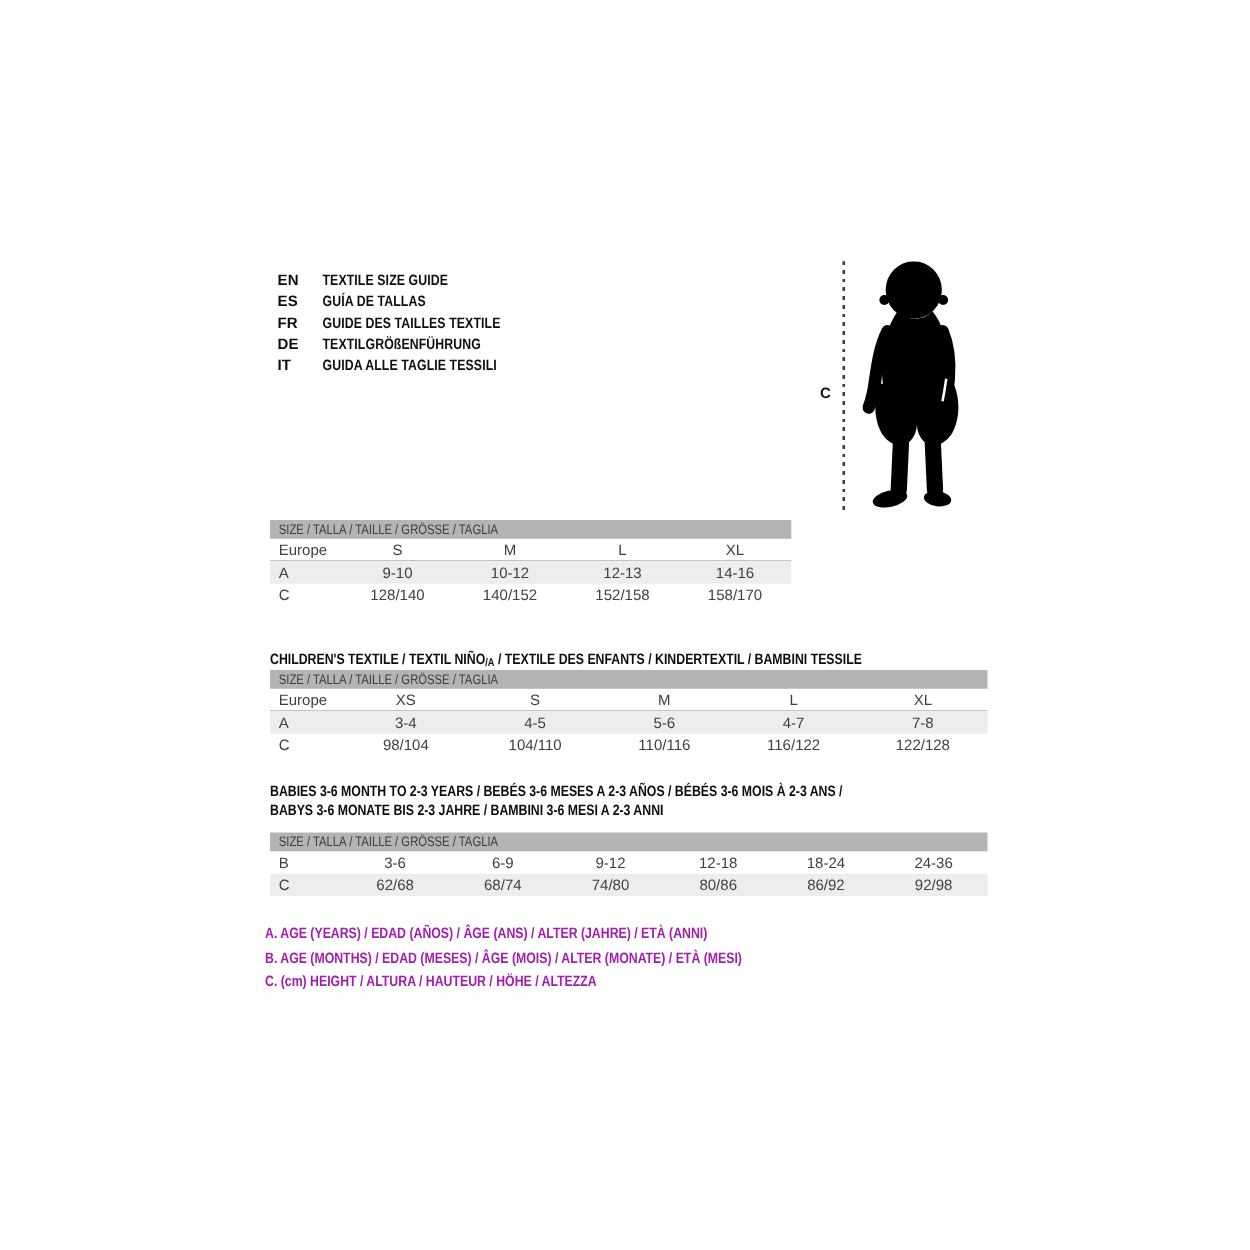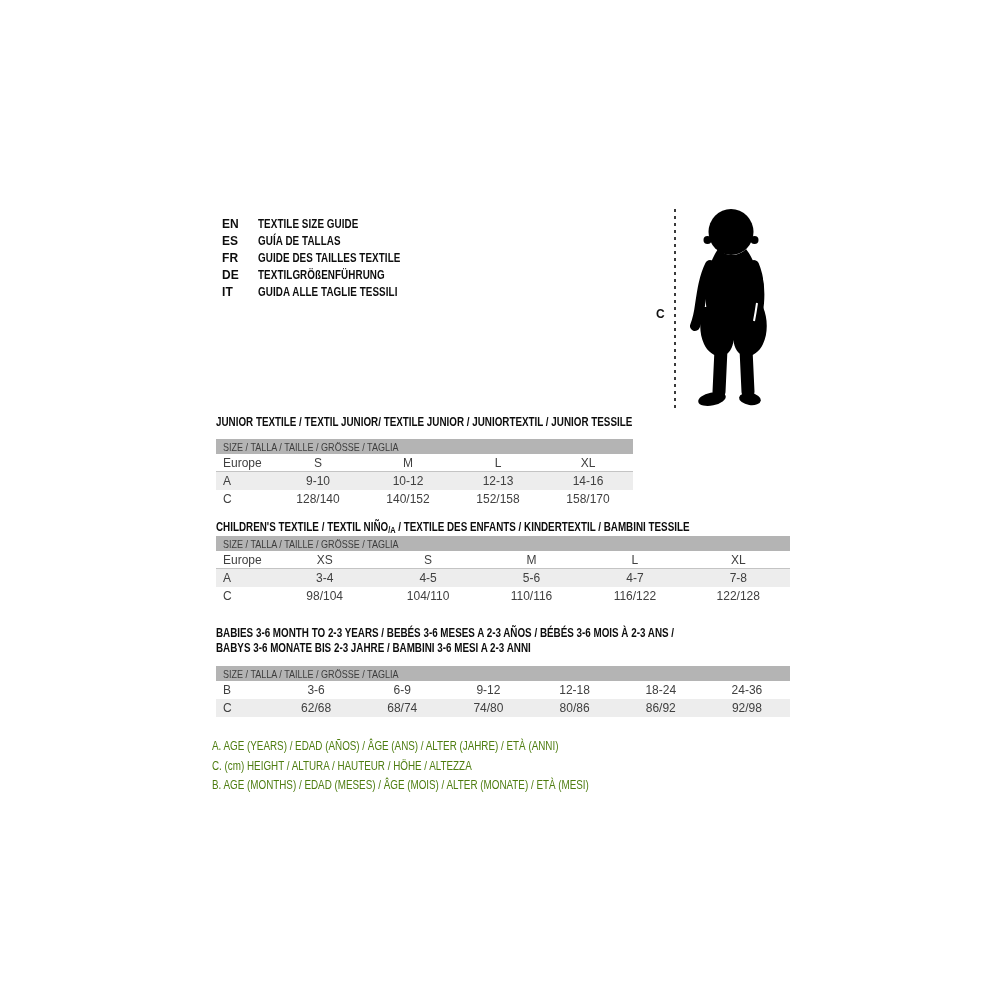--- a/index.html
+++ b/index.html
@@ -38,21 +38,21 @@
   .t-row .cell.label{text-align:left;padding-left:7px;}
   #table-junior{left:216px;top:416px;width:417px;}
   #table-junior .t-title{margin-bottom:11px;}
   #table-children{left:216px;top:521px;width:574px;}
   #table-children .t-title{margin-bottom:0;}
   #table-babies{left:216px;top:626px;width:574px;}
   #table-babies .t-title{margin-bottom:10px;text-decoration:underline;}
 
   
   .legend{position:absolute;left:212px;top:737px;}
-  .legend-line{font-size:12px;font-weight:normal;color:#4d7c0f;line-height:19.5px;white-space:nowrap;}
+  .legend-line{font-size:12px;font-weight:bold;color:#a21caf;line-height:19.5px;white-space:nowrap;}
 </style>
 </head>
 <body>
 
 <div class="canvas">
 
   <section class="lang-block">
     <div class="lang-row">
       <span class="lang-code">EN</span>
       <span class="lang-label"><span class="cond">TEXTILE SIZE GUIDE</span></span>
@@ -90,21 +90,20 @@
         <path d="M31 140 L29 183" fill="none" stroke="#000" stroke-width="13" stroke-linecap="round"></path>
         <path d="M56 140 L58 183" fill="none" stroke="#000" stroke-width="13" stroke-linecap="round"></path>
         <ellipse cx="22" cy="190" rx="14" ry="6.5" transform="rotate(-12 22 190)"></ellipse>
         <ellipse cx="60" cy="190" rx="11" ry="6" transform="rotate(8 60 190)"></ellipse>
         <path d="M67 94 C66 101 65 107 64 112" fill="none" stroke="#ffffff" stroke-width="2"></path>
       </g>
     </svg>
   </div>
 
   <section class="size-table" id="table-junior">
-    <h3 class="t-title"><span class="cond">JUNIOR TEXTILE / TEXTIL JUNIOR/ TEXTILE JUNIOR / JUNIORTEXTIL / JUNIOR TESSILE</span></h3>
     <div class="t-bar">
       <span class="t-bar-text"><span class="cond">SIZE / TALLA / TAILLE / GRÖSSE / TAGLIA</span></span>
     </div>
     <div class="t-rows">
         <div class="t-row underline" style="grid-template-columns: 57px repeat(4, 1fr);">
           <span class="cell label">Europe</span>
           <span class="cell">S</span>
           <span class="cell">M</span>
           <span class="cell">L</span>
           <span class="cell">XL</span>
@@ -184,17 +183,17 @@
           <span class="cell">74/80</span>
           <span class="cell">80/86</span>
           <span class="cell">86/92</span>
           <span class="cell">92/98</span>
         </div>
       </div>
   </section>
 
   <section class="legend">
     <div class="legend-line"><span class="cond">A. AGE (YEARS) / EDAD (AÑOS) / ÂGE (ANS) / ALTER (JAHRE) / ETÀ (ANNI)</span></div>
+    <div class="legend-line"><span class="cond">B. AGE (MONTHS) / EDAD (MESES) / ÂGE (MOIS) / ALTER (MONATE) / ETÀ (MESI)</span></div>
     <div class="legend-line"><span class="cond">C. (cm) HEIGHT / ALTURA / HAUTEUR / HÖHE / ALTEZZA</span></div>
-    <div class="legend-line"><span class="cond">B. AGE (MONTHS) / EDAD (MESES) / ÂGE (MOIS) / ALTER (MONATE) / ETÀ (MESI)</span></div>
   </section>
 
 </div>
 
 </body></html>

